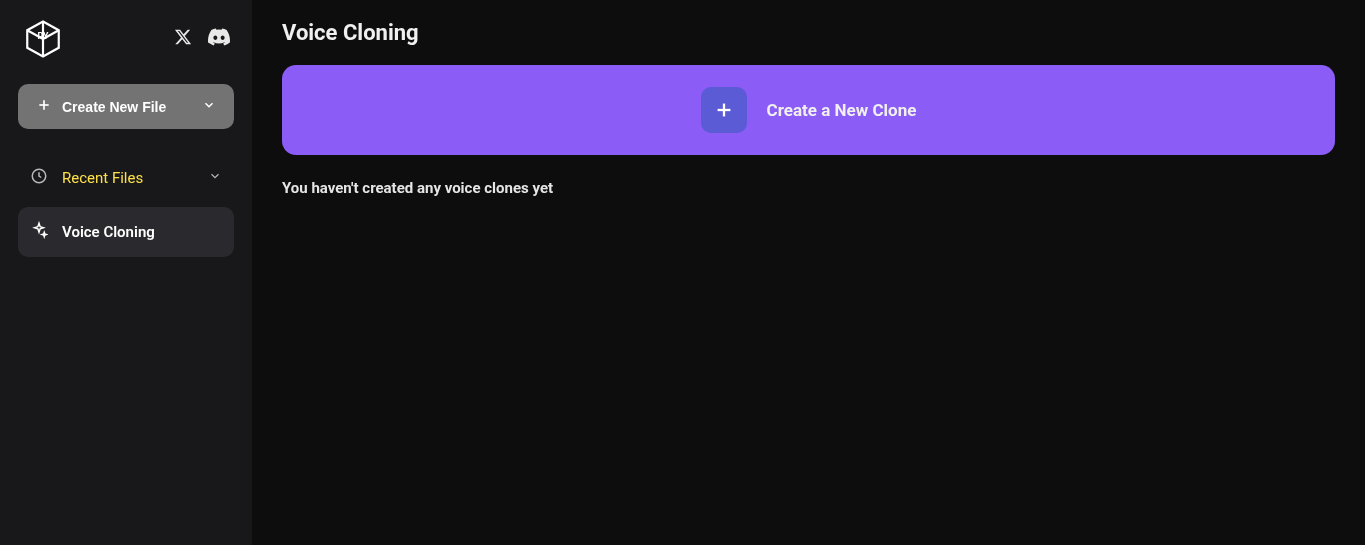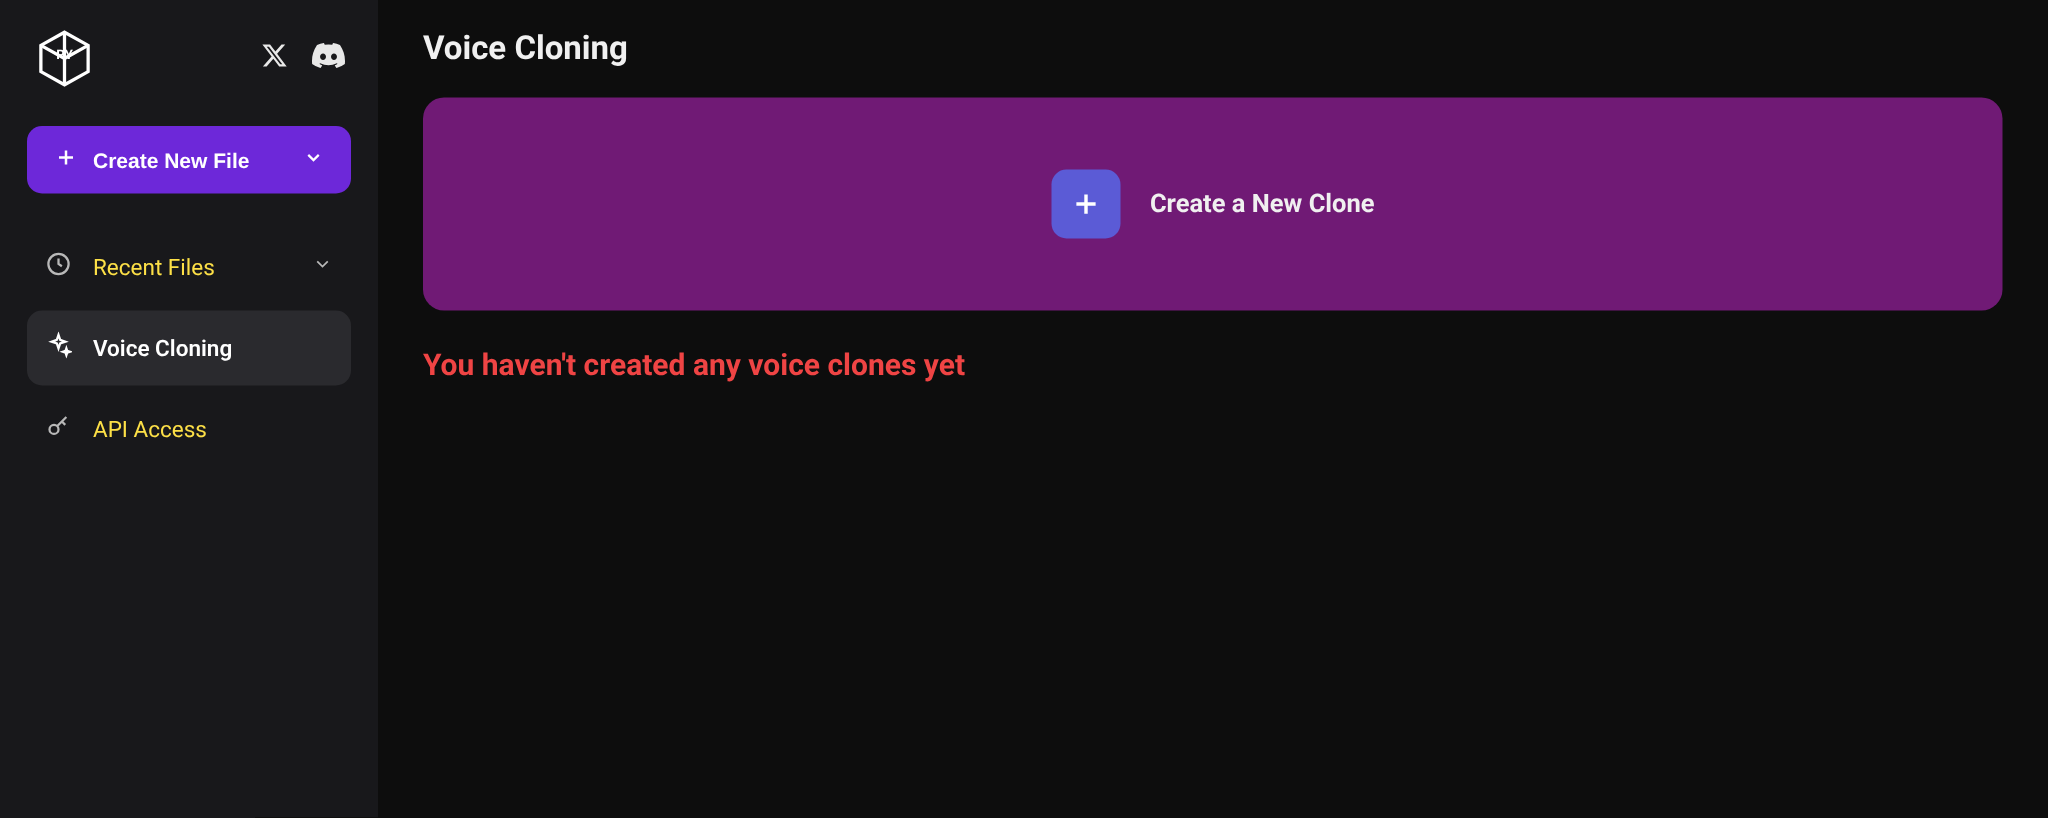--- a/index.html
+++ b/index.html
@@ -31,21 +31,21 @@
   display: flex;
   align-items: flex-end;
 }
 .social-icons {
   display: flex;
   gap: 16px;
   align-items: center;
 }
 .social-icons svg { cursor: pointer; }
 .create-btn {
-  background: #6d28d9;
+  background: #737373;
   border: none;
   border-radius: 10px;
   color: #ffffff;
   font-weight: 600;
   font-size: 14px;
   padding: 13px 18px;
   display: flex;
   align-items: center;
   gap: 10px;
   cursor: pointer;
@@ -76,23 +76,23 @@
   padding: 20px 30px;
   overflow: auto;
 }
 .page-title {
   font-size: 22px;
   font-weight: 700;
   color: #f0f0f0;
   margin-bottom: 20px;
 }
 .create-clone-card {
-  background: #701a75;
+  background: #8b5cf6;
   border-radius: 14px;
-  padding: 48px;
+  padding: 22px;
   display: flex;
   align-items: center;
   justify-content: center;
   gap: 20px;
   cursor: pointer;
   margin-bottom: 24px;
   margin-top: 12px;
 }
 .plus-badge {
   width: 46px;
@@ -102,23 +102,23 @@
   display: flex;
   align-items: center;
   justify-content: center;
 }
 .create-clone-label {
   font-size: 17px;
   font-weight: 700;
   color: #f0f0f0;
 }
 .empty-msg {
-  font-size: 20px;
+  font-size: 15px;
   font-weight: 700;
-  color: #ef4444;
+  color: #e5e5e5;
 }
 </style>
 </head>
 <body>
 
 <aside class="sidebar">
   <div class="sidebar-header">
     <div class="logo">
       <svg width="42" height="42" viewBox="0 0 48 48" fill="none">
         <path d="M24 4 L42 14 L42 34 L24 44 L6 34 L6 14 Z" stroke="#ffffff" stroke-width="2.5" fill="none"></path>
@@ -175,29 +175,20 @@
     <div class="nav-item active">
       <span>
         <svg width="18" height="18" viewBox="0 0 24 24" fill="none" stroke="#ffffff" stroke-width="2">
             <path d="M12 3l1.5 4.5L18 9l-4.5 1.5L12 15l-1.5-4.5L6 9l4.5-1.5L12 3z"></path>
             <path d="M19 15l.75 2.25L22 18l-2.25.75L19 21l-.75-2.25L16 18l2.25-.75L19 15z"></path>
           </svg>
       </span>
       <span>Voice Cloning</span>
     </div>
 
-    <div class="nav-item">
-      <span>
-        <svg width="18" height="18" viewBox="0 0 24 24" fill="none" stroke="#b8b8b8" stroke-width="2">
-            <circle cx="8" cy="15" r="4"></circle>
-            <path d="M10.5 12.5L19 4M15 8l3 3"></path>
-          </svg>
-      </span>
-      <span>API Access</span>
-    </div>
 
   </nav>
 </aside>
 
 <main class="main">
   <h1 class="page-title">Voice Cloning</h1>
 
   <div class="create-clone-card">
     <div class="plus-badge">
       <svg width="22" height="22" viewBox="0 0 24 24" fill="none" stroke="#ffffff" stroke-width="2.5">

